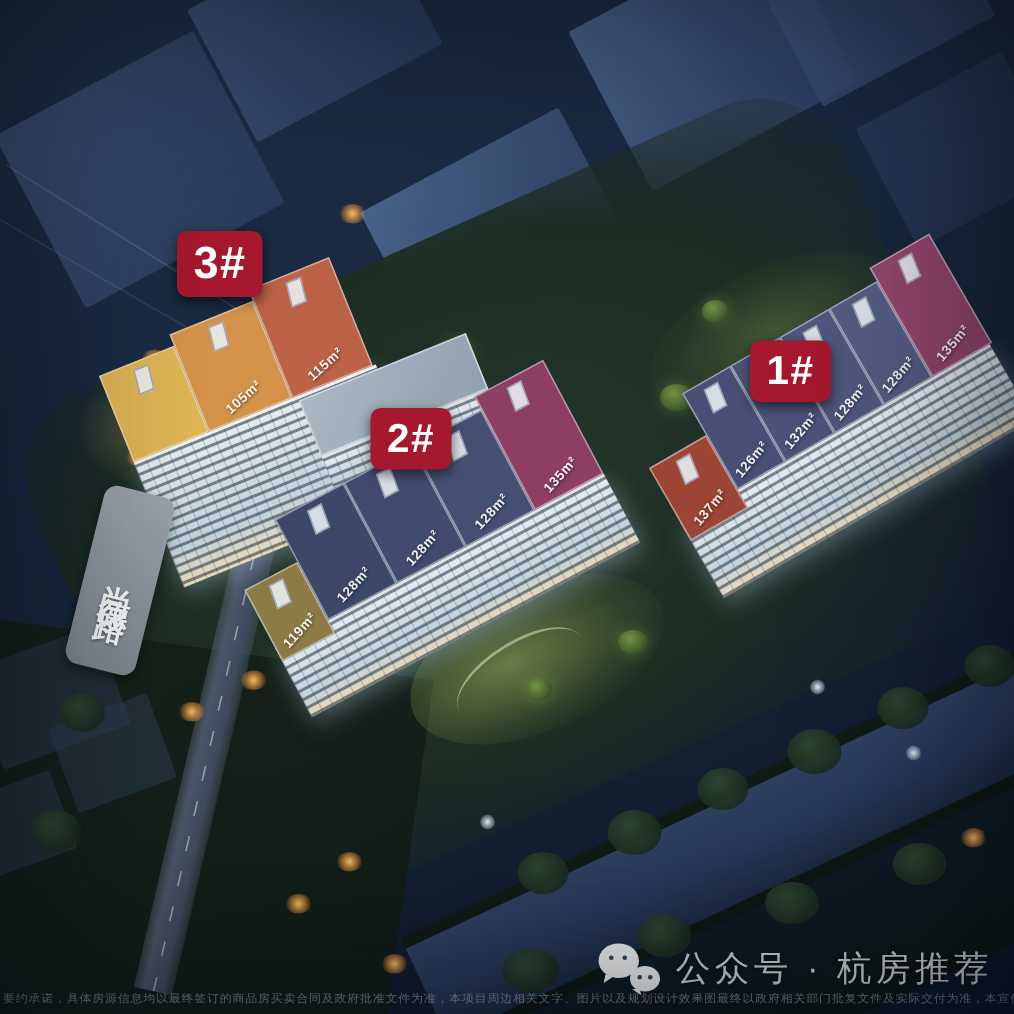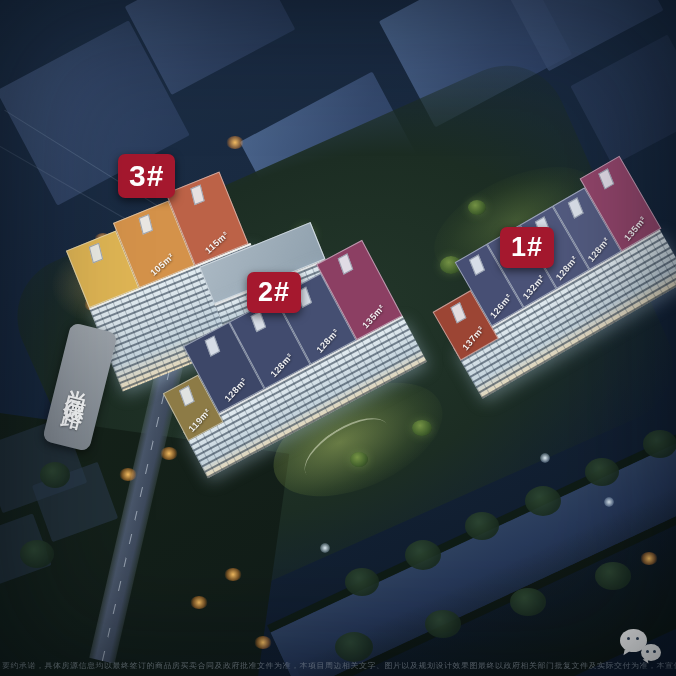--- a/index.html
+++ b/index.html
@@ -241,18 +241,19 @@
           <i class="e1"></i>
           <i class="e2"></i>
         </div>
       <div class="t1"></div>
       <div class="bub b2">
           <i class="e1"></i>
           <i class="e2"></i>
         </div>
       <div class="t2"></div>
     </div>
+    <span class="wm-text">公众号 · 杭房推荐</span>
   </div>
 
   <div class="disclaimer">要约承诺，具体房源信息均以最终签订的商品房买卖合同及政府批准文件为准，本项目周边相关文字、图片以及规划设计效果图最终以政府相关部门批复文件及实际交付为准，本宣传资料仅作示意参考，最终以实际交付为准，开发商在法律允许范围内保留解释权</div>
 
   <div class="vignette"></div>
 </div>
 
 </body></html>

